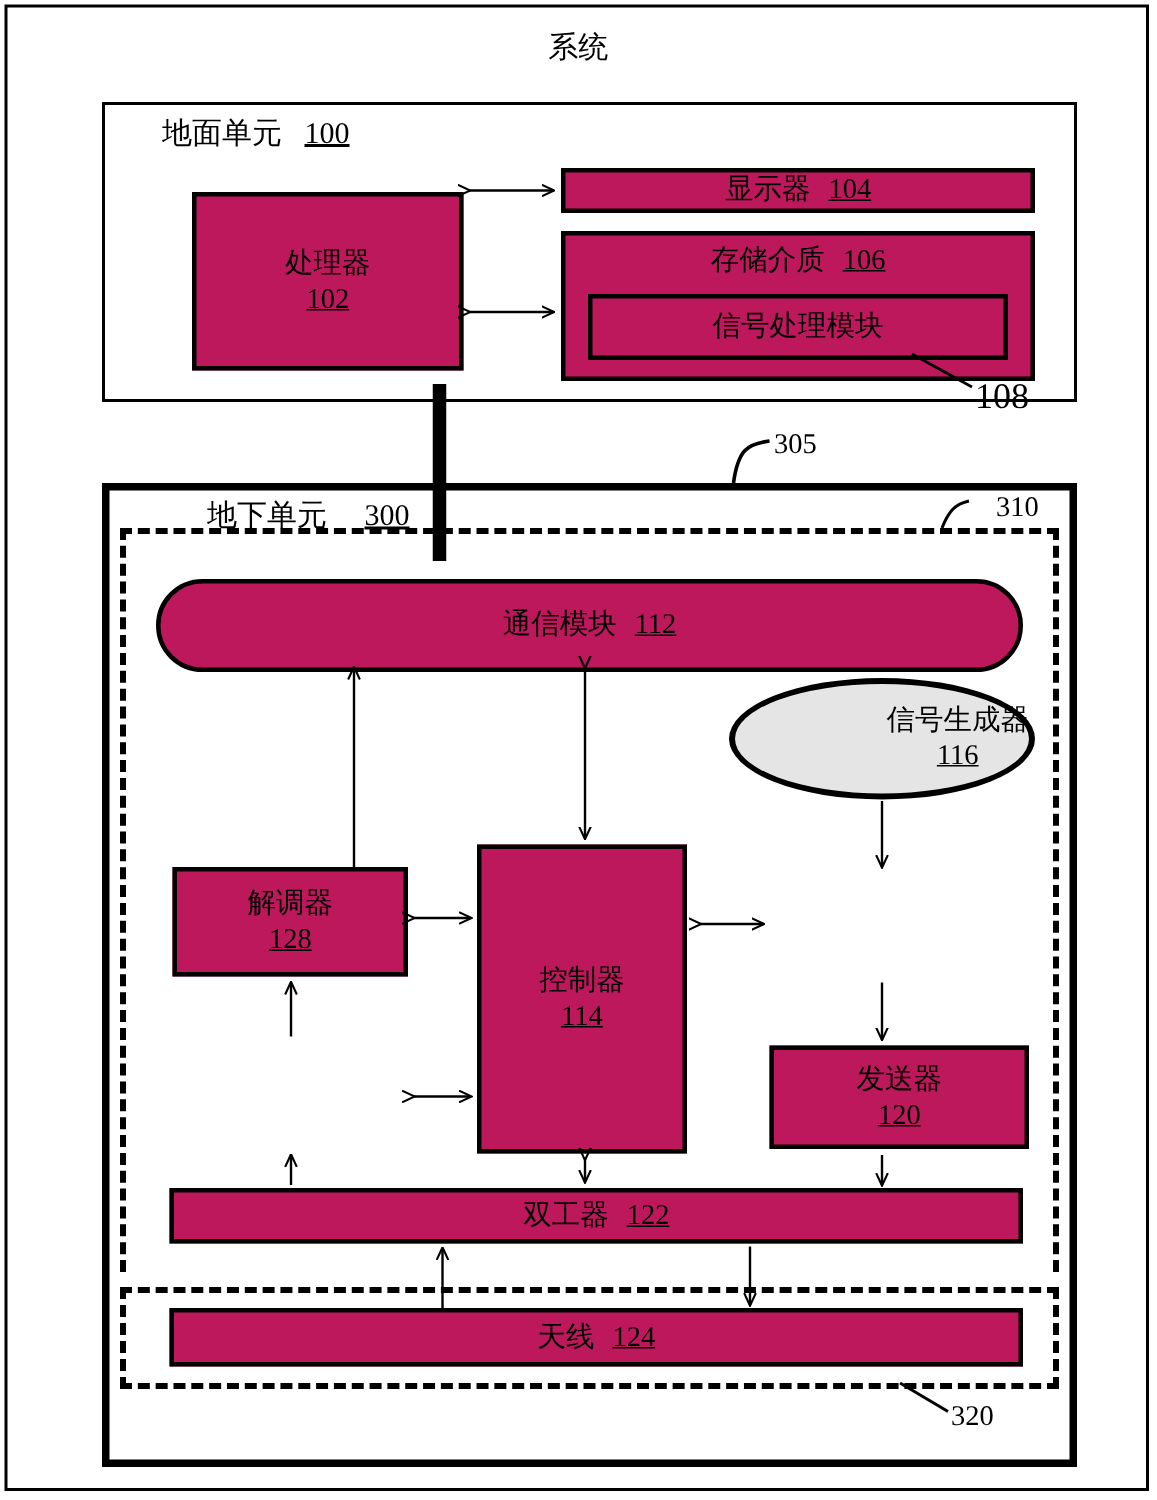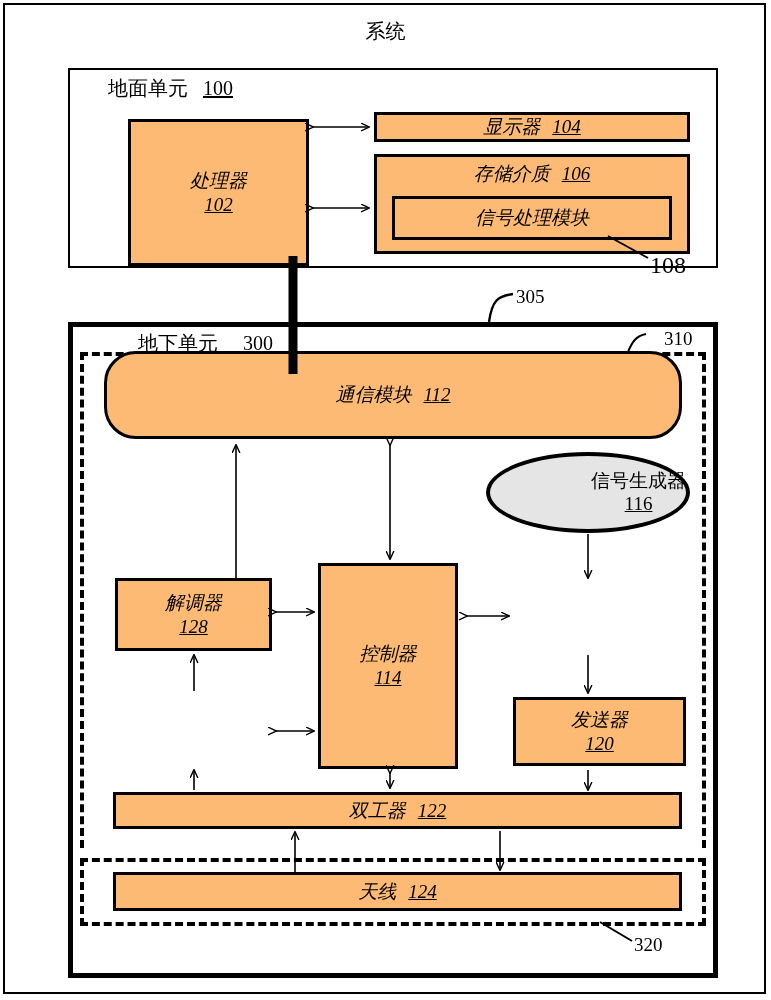--- a/index.html
+++ b/index.html
@@ -9,31 +9,31 @@
   .abs{position:absolute;box-sizing:border-box;}
 
   
   .outer-frame{left:3px;top:3px;width:763px;height:991px;border:2px solid #000;}
   .ground-unit{left:68px;top:68px;width:650px;height:200px;border:2px solid #000;}
   .underground-unit{left:68px;top:322px;width:650px;height:656px;border:5px solid #000;}
   .dash-310{left:80px;top:352px;width:626px;height:496px;border:4px dashed #000;border-bottom:none;}
   .dash-320{left:80px;top:858px;width:626px;height:68px;border:4px dashed #000;}
 
   
-  .box{border:3px solid #000;background:#fdba74;display:flex;align-items:center;justify-content:center;font-style:italic;}
+  .box{border:3px solid #000;background:#be185d;display:flex;align-items:center;justify-content:center;}
   .box .lbl{text-align:center;line-height:1.25;font-size:19px;}
   .num{text-decoration:underline;}
   .inline .lbl{display:flex;gap:12px;align-items:baseline;justify-content:center;}
 
-  .processor{left:128px;top:119px;width:181px;height:147px;}
+  .processor{left:128px;top:128px;width:181px;height:119px;}
   .display{left:374px;top:112px;width:316px;height:30px;}
   .storage{left:374px;top:154px;width:316px;height:100px;}
   .sigproc{left:392px;top:196px;width:280px;height:44px;}
 
-  .comm{left:104px;top:351px;width:578px;height:88px;border-radius:32px;}
+  .comm{left:104px;top:386px;width:578px;height:62px;border-radius:32px;}
   .demod{left:115px;top:578px;width:157px;height:73px;}
   .recv{left:115px;top:695px;width:157px;height:71px;}
   .ctrl{left:318px;top:563px;width:140px;height:206px;}
   .mod{left:513px;top:582px;width:173px;height:69px;}
   .tx{left:513px;top:697px;width:173px;height:69px;}
   .duplexer{left:113px;top:792px;width:569px;height:37px;}
   .antenna{left:113px;top:872px;width:569px;height:39px;}
 
   
   .ellipse{left:486px;top:452px;width:204px;height:81px;border:4px solid #000;border-radius:50%;

